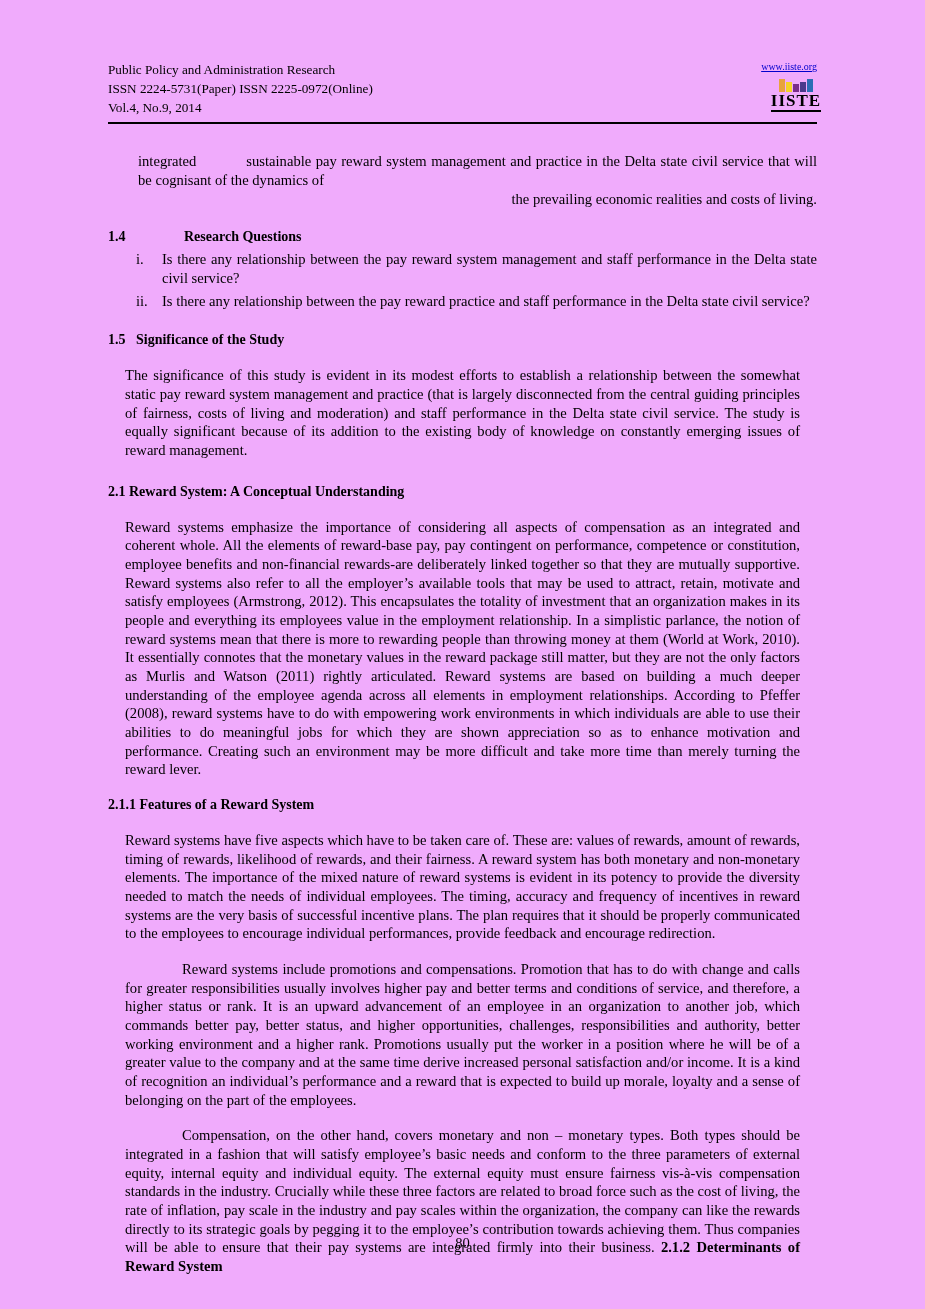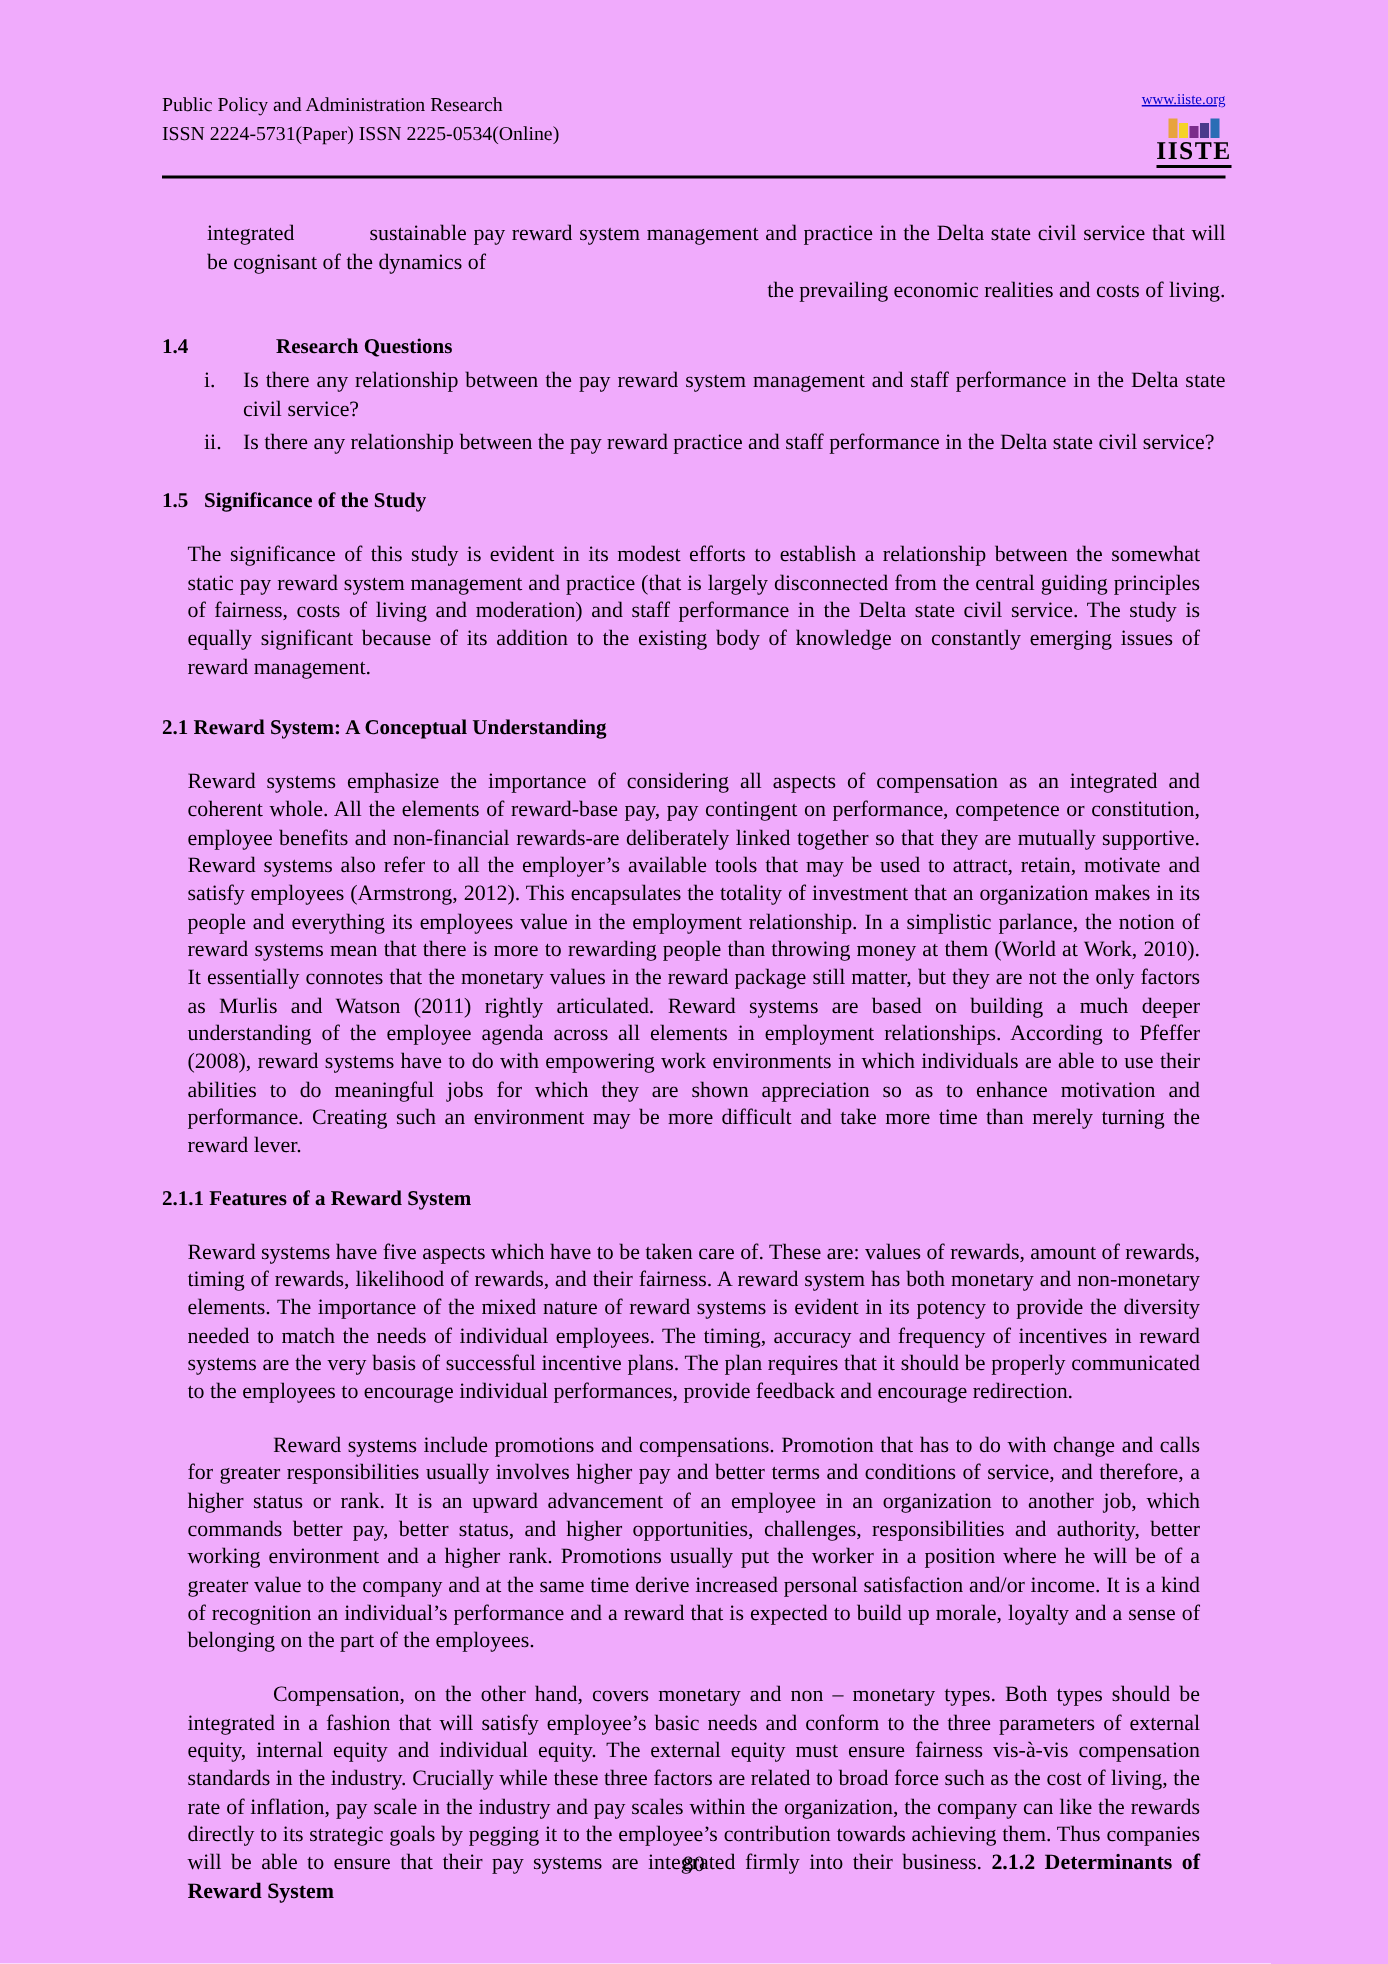--- a/index.html
+++ b/index.html
@@ -133,21 +133,22 @@
   }
 </style>
 </head>
 <body>
 
 <div class="page">
 
   <header class="page-header">
     <div class="header-left">
       <div>Public Policy and Administration Research</div>
-      <div>ISSN 2224-5731(Paper) ISSN 2225-0534(Online)</div>
+      <div>ISSN 2224-5731(Paper) ISSN 2225-0972(Online)</div>
+      <div>Vol.4, No.9, 2014</div>
     </div>
     <div class="header-right">
       <a class="site-link" href="#">www.iiste.org</a>
       <div class="logo">
         <div class="logo-bars">
             <span class="logo-bar" style="background: rgb(232, 163, 61);"></span>
             <span class="logo-bar" style="background: rgb(245, 211, 39);"></span>
             <span class="logo-bar" style="background: rgb(123, 45, 139);"></span>
             <span class="logo-bar" style="background: rgb(74, 58, 140);"></span>
             <span class="logo-bar" style="background: rgb(42, 109, 181);"></span>

